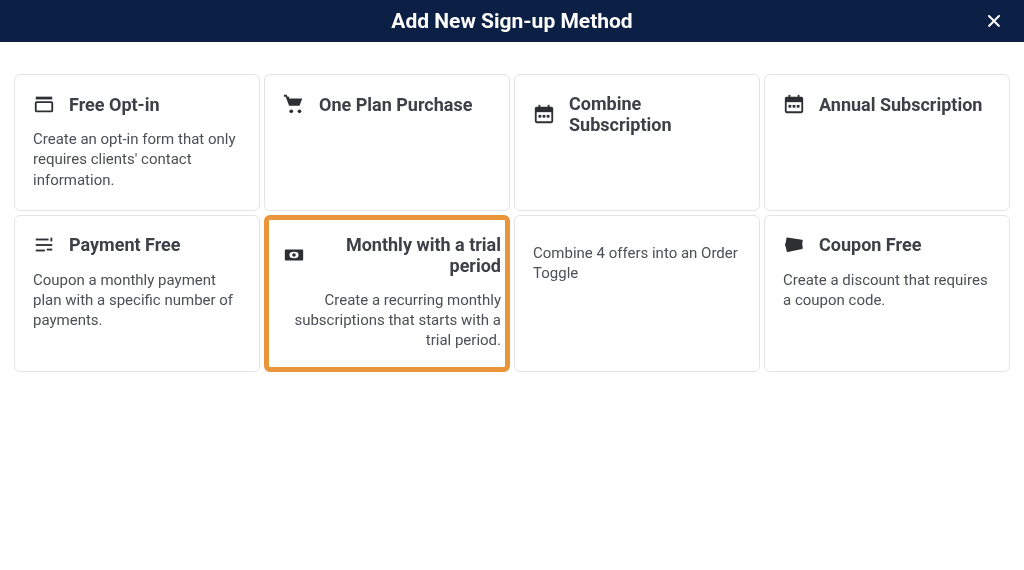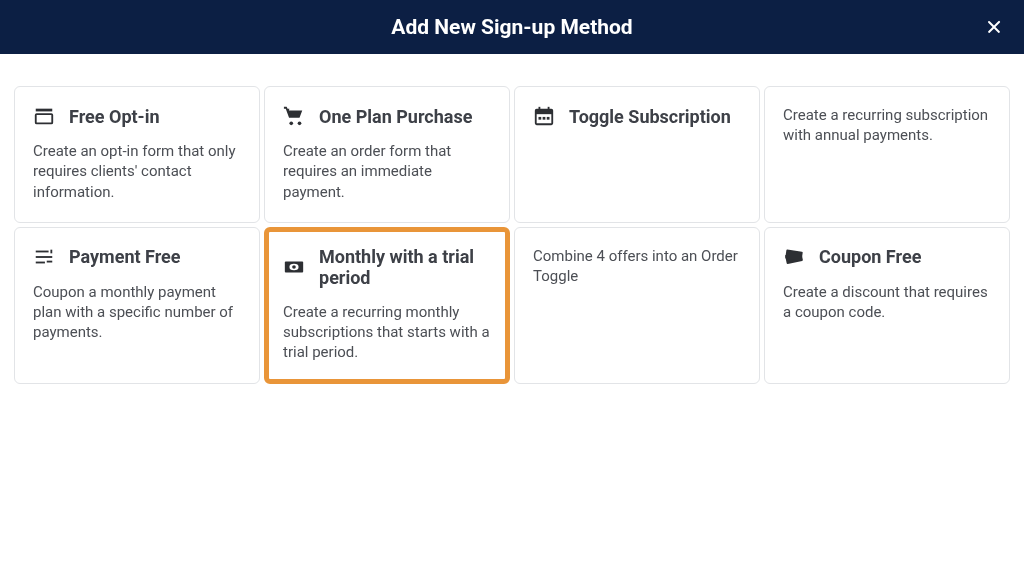--- a/index.html
+++ b/index.html
@@ -9,21 +9,21 @@
     }
     body {
       font-family: -apple-system, BlinkMacSystemFont, "Segoe UI", Roboto, Helvetica, Arial, sans-serif;
       background: #fff;
       width: 1024px;
       height: 570px;
       overflow: hidden;
     }
     .header {
       background: #0c1f44;
-      height: 54px;
+      height: 42px;
       display: flex;
       align-items: center;
       justify-content: center;
       position: relative;
     }
     .header-title {
       color: #fff;
       font-size: 21px;
       font-weight: 700;
     }
@@ -49,21 +49,22 @@
     .card {
       border: 1px solid #e2e4e7;
       border-radius: 6px;
       padding: 18px 18px 20px 18px;
       background: #fff;
       cursor: pointer;
       min-height: 120px;
     }
     .card.highlighted {
       border: 5px solid #e99539;
-      padding: 14px 12px 16px 14px;
+      padding: 14px 4px 16px 14px;
+      text-align: right;
     }
     .card-header {
       display: flex;
       align-items: center;
       gap: 14px;
       margin-bottom: 14px;
     }
     .card-icon {
       width: 22px;
       height: 22px;
@@ -79,20 +80,21 @@
     }
     .card-title {
       color: #3d4047;
       font-size: 18px;
       font-weight: 700;
     }
     .card-desc {
       color: #4c4f55;
       font-size: 15px;
       line-height: 1.35;
+      margin-top: 9px;
     }
   </style>
 </head>
 <body>
 
 <div class="header">
   <div class="header-title">Add New Sign-up Method</div>
   <div class="close-btn">
     <svg viewBox="0 0 16 16" width="16" height="16" fill="currentColor">
         <path d="M2.3 2.3a1 1 0 0 1 1.4 0L8 6.6l4.3-4.3a1 1 0 1 1 1.4 1.4L9.4 8l4.3 4.3a1 1 0 0 1-1.4 1.4L8 9.4l-4.3 4.3a1 1 0 0 1-1.4-1.4L6.6 8 2.3 3.7a1 1 0 0 1 0-1.4z"></path>
@@ -120,42 +122,54 @@
       <div class="card-header">
         <span class="card-icon">
           <svg viewBox="0 0 24 24" fill="currentColor">
               <path d="M7 4h-2l-1-2h-3v2h2l3.6 10h11.4l3-8h-14.6"></path>
               <circle cx="9" cy="20" r="2"></circle>
               <circle cx="18" cy="20" r="2"></circle>
             </svg>
         </span>
         <span class="card-title">One Plan Purchase</span>
       </div>
-      <div class="card-desc">Create an order form that requires an immediate payment.</div>
     </div>
 
     <div class="card">
       <div class="card-header">
         <span class="card-icon">
           <svg viewBox="0 0 24 24" fill="currentColor">
               <rect x="3" y="5" width="18" height="16" rx="1" fill="none" stroke="currentColor" stroke-width="2"></rect>
               <rect x="3" y="5" width="18" height="5"></rect>
               <rect x="6" y="2" width="2" height="5"></rect>
               <rect x="16" y="2" width="2" height="5"></rect>
               <rect x="6" y="13" width="3" height="3"></rect>
               <rect x="10.5" y="13" width="3" height="3"></rect>
               <rect x="15" y="13" width="3" height="3"></rect>
             </svg>
         </span>
-        <span class="card-title">Toggle Subscription</span>
-      </div>
-    </div>
-
-    <div class="card">
-      <div class="card-desc">Create a recurring subscription with annual payments.</div>
+        <span class="card-title">Combine Subscription</span>
+      </div>
+    </div>
+
+    <div class="card">
+      <div class="card-header">
+        <span class="card-icon">
+          <svg viewBox="0 0 24 24" fill="currentColor">
+              <rect x="3" y="5" width="18" height="16" rx="1" fill="none" stroke="currentColor" stroke-width="2"></rect>
+              <rect x="3" y="5" width="18" height="5"></rect>
+              <rect x="6" y="2" width="2" height="5"></rect>
+              <rect x="16" y="2" width="2" height="5"></rect>
+              <rect x="6" y="13" width="3" height="3"></rect>
+              <rect x="10.5" y="13" width="3" height="3"></rect>
+              <rect x="15" y="13" width="3" height="3"></rect>
+            </svg>
+        </span>
+        <span class="card-title">Annual Subscription</span>
+      </div>
     </div>
 
     <div class="card">
       <div class="card-header">
         <span class="card-icon">
           <svg viewBox="0 0 24 24" fill="currentColor">
               <rect x="3" y="5" width="14" height="2"></rect>
               <rect x="3" y="11" width="18" height="2"></rect>
               <rect x="3" y="17" width="10" height="2"></rect>
               <rect x="19" y="4" width="2" height="4"></rect>

